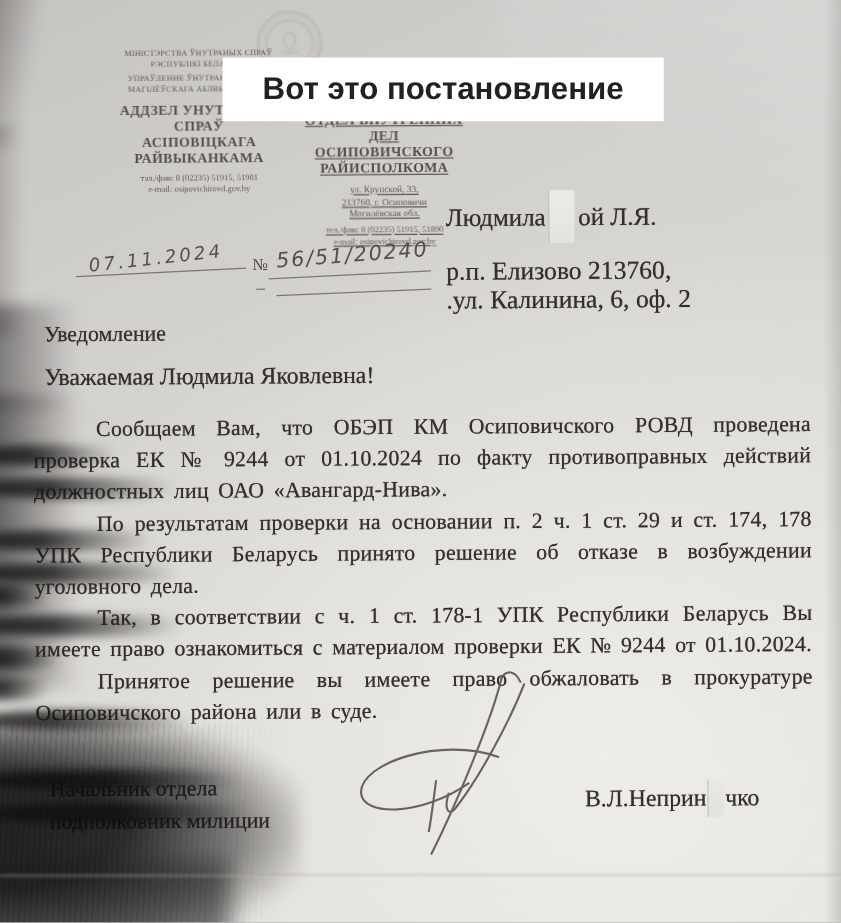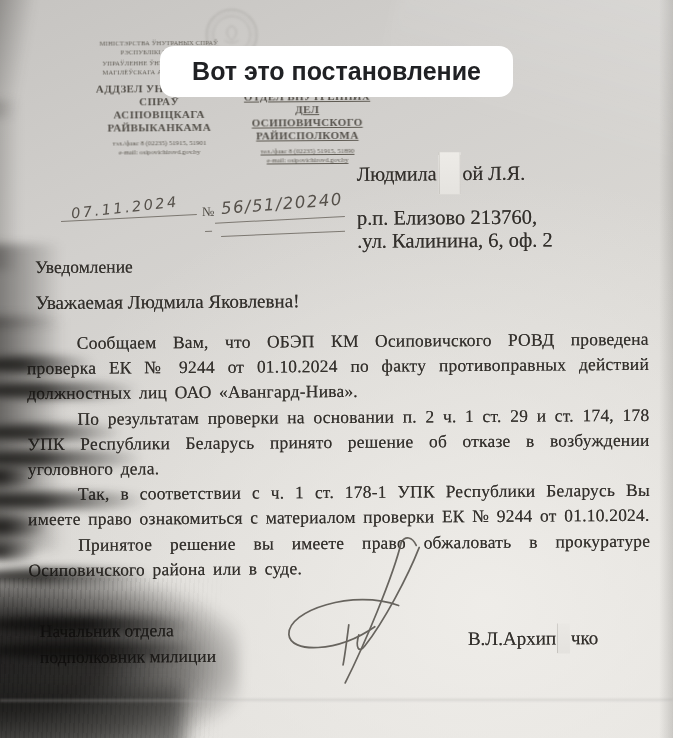--- a/index.html
+++ b/index.html
@@ -76,22 +76,22 @@
   .grain{position:absolute;left:0;top:578px;width:262px;height:160px;opacity:.45;filter:blur(.4px);
     background:repeating-linear-gradient(93deg,rgba(0,0,0,.2) 0 1.5px,transparent 1.5px 4.5px);
     -webkit-mask-image:linear-gradient(to right,#000 30%,transparent 88%);
             mask-image:linear-gradient(to right,#000 30%,transparent 88%);}
   .edge-r{position:absolute;right:0;top:0;width:14px;height:100%;background:linear-gradient(to left,rgba(120,118,114,.28),transparent);}
   .crease{position:absolute;left:0;top:699px;width:100%;height:3px;background:linear-gradient(rgba(142,140,134,.35),rgba(255,255,255,.18));filter:blur(1px);}
   .sheen{position:absolute;left:380px;top:-30px;width:380px;height:240px;transform:rotate(16deg);
          background:linear-gradient(to bottom,rgba(255,255,255,.14),transparent 70%);filter:blur(6px);}
 
   
-  .caption{position:absolute;left:160px;top:46px;width:353px;height:51px;z-index:50;
-           background:#ffffff;border-radius:14px;display:flex;align-items:center;justify-content:center;
+  .caption{position:absolute;left:178px;top:46px;width:353px;height:51px;z-index:50;
+           background:#ffffff;border-radius:1px;display:flex;align-items:center;justify-content:center;
            font-family:"Liberation Sans",sans-serif;font-weight:bold;font-size:25px;color:#202124;}
 </style>
 </head>
 <body>
 
 <div class="photo">
 
   <div class="doc">
 
     <svg class="seal" viewBox="0 0 60 60">
@@ -119,20 +119,25 @@
       </div>
     </div>
 
     <div class="lh lh-right">
       <div class="org" style="margin-top:34px">
         <div>ОТДЕЛ ВНУТРЕННИХ</div>
         <div>ДЕЛ</div>
         <div>ОСИПОВИЧСКОГО</div>
         <div>РАЙИСПОЛКОМА</div>
       </div>
+      <div class="addr">
+        <div>ул. Крупской, 33,</div>
+        <div>213760, г. Осиповичи</div>
+        <div>Могилёвская обл.</div>
+      </div>
       <div class="contact">
         <div>тел./факс 8 (02235) 51915, 51890</div>
         <div>e-mail: osipovichirovd.gov.by</div>
       </div>
     </div>
 
     <div class="hand ref-date">07.11.2024</div>
     <div class="num-sign">№</div>
     <div class="hand ref-num">56/51/20240</div>
     <div class="uline ul-date"></div>
@@ -155,21 +160,21 @@
       <p>Сообщаем Вам, что ОБЭП КМ Осиповичского РОВД проведена проверка ЕК № 9244 от 01.10.2024 по факту противоправных действий должностных лиц ОАО «Авангард-Нива».</p>
       <p>По результатам проверки на основании п. 2 ч. 1 ст. 29 и ст. 174, 178 УПК Республики Беларусь принято решение об отказе в возбуждении уголовного дела.</p>
       <p>Так, в соответствии с ч. 1 ст. 178-1 УПК Республики Беларусь Вы имеете право ознакомиться с материалом проверки ЕК № 9244 от 01.10.2024.</p>
       <p>Принятое решение вы имеете право обжаловать в прокуратуре Осиповичского района или в суде.</p>
     </div>
 
     <div class="sig-left ink">
       <div>Начальник отдела</div>
       <div>подполковник милиции</div>
     </div>
-    <div class="sig-name ink"><span>В.Л.Архип</span><span class="redact2"></span><span>чко</span></div>
+    <div class="sig-name ink"><span>В.Л.Неприн</span><span class="redact2"></span><span>чко</span></div>
 
     <svg class="sigsvg" viewBox="262 520 180 185">
       <g fill="none" stroke="#514d47" stroke-width="1.7" stroke-linecap="round" opacity=".85">
         <path d="M 397 606 C 352 589, 286 610, 287 634 C 288 653, 335 653, 373 627"></path>
         <path d="M 400 543 C 392 576, 362 646, 343 683"></path>
         <path d="M 418 548 C 406 578, 382 622, 363 646 C 357 654, 353 648, 357 635"></path>
         <path d="M 347 625 C 345 640, 343 655, 341 665"></path>
         <path d="M 400 543 C 404 536, 411 537, 415 546"></path>
       </g>
     </svg>

